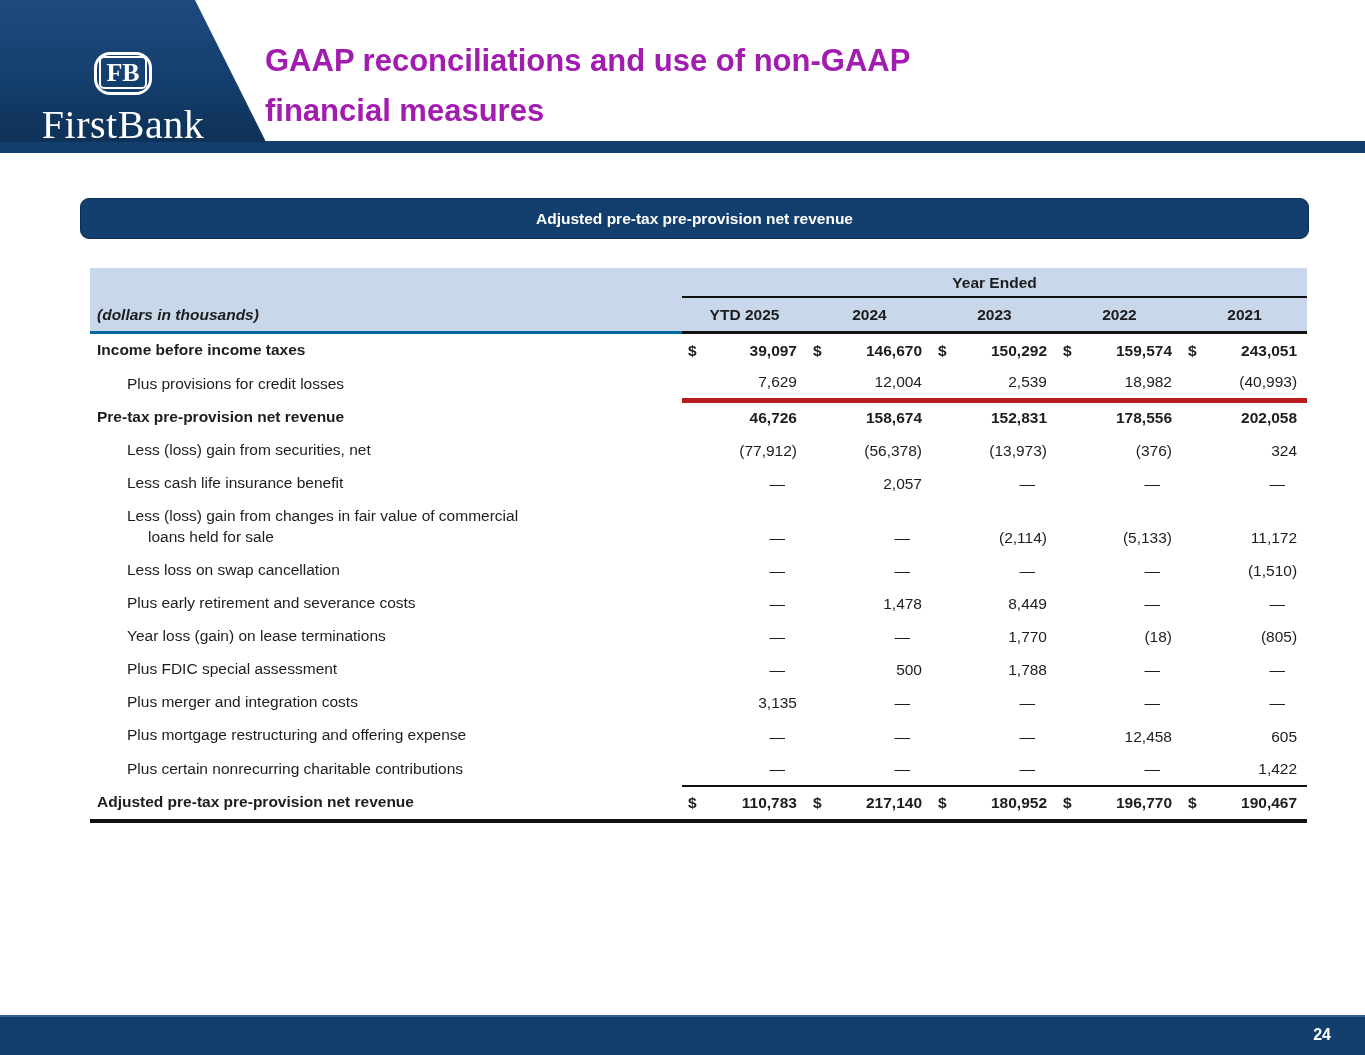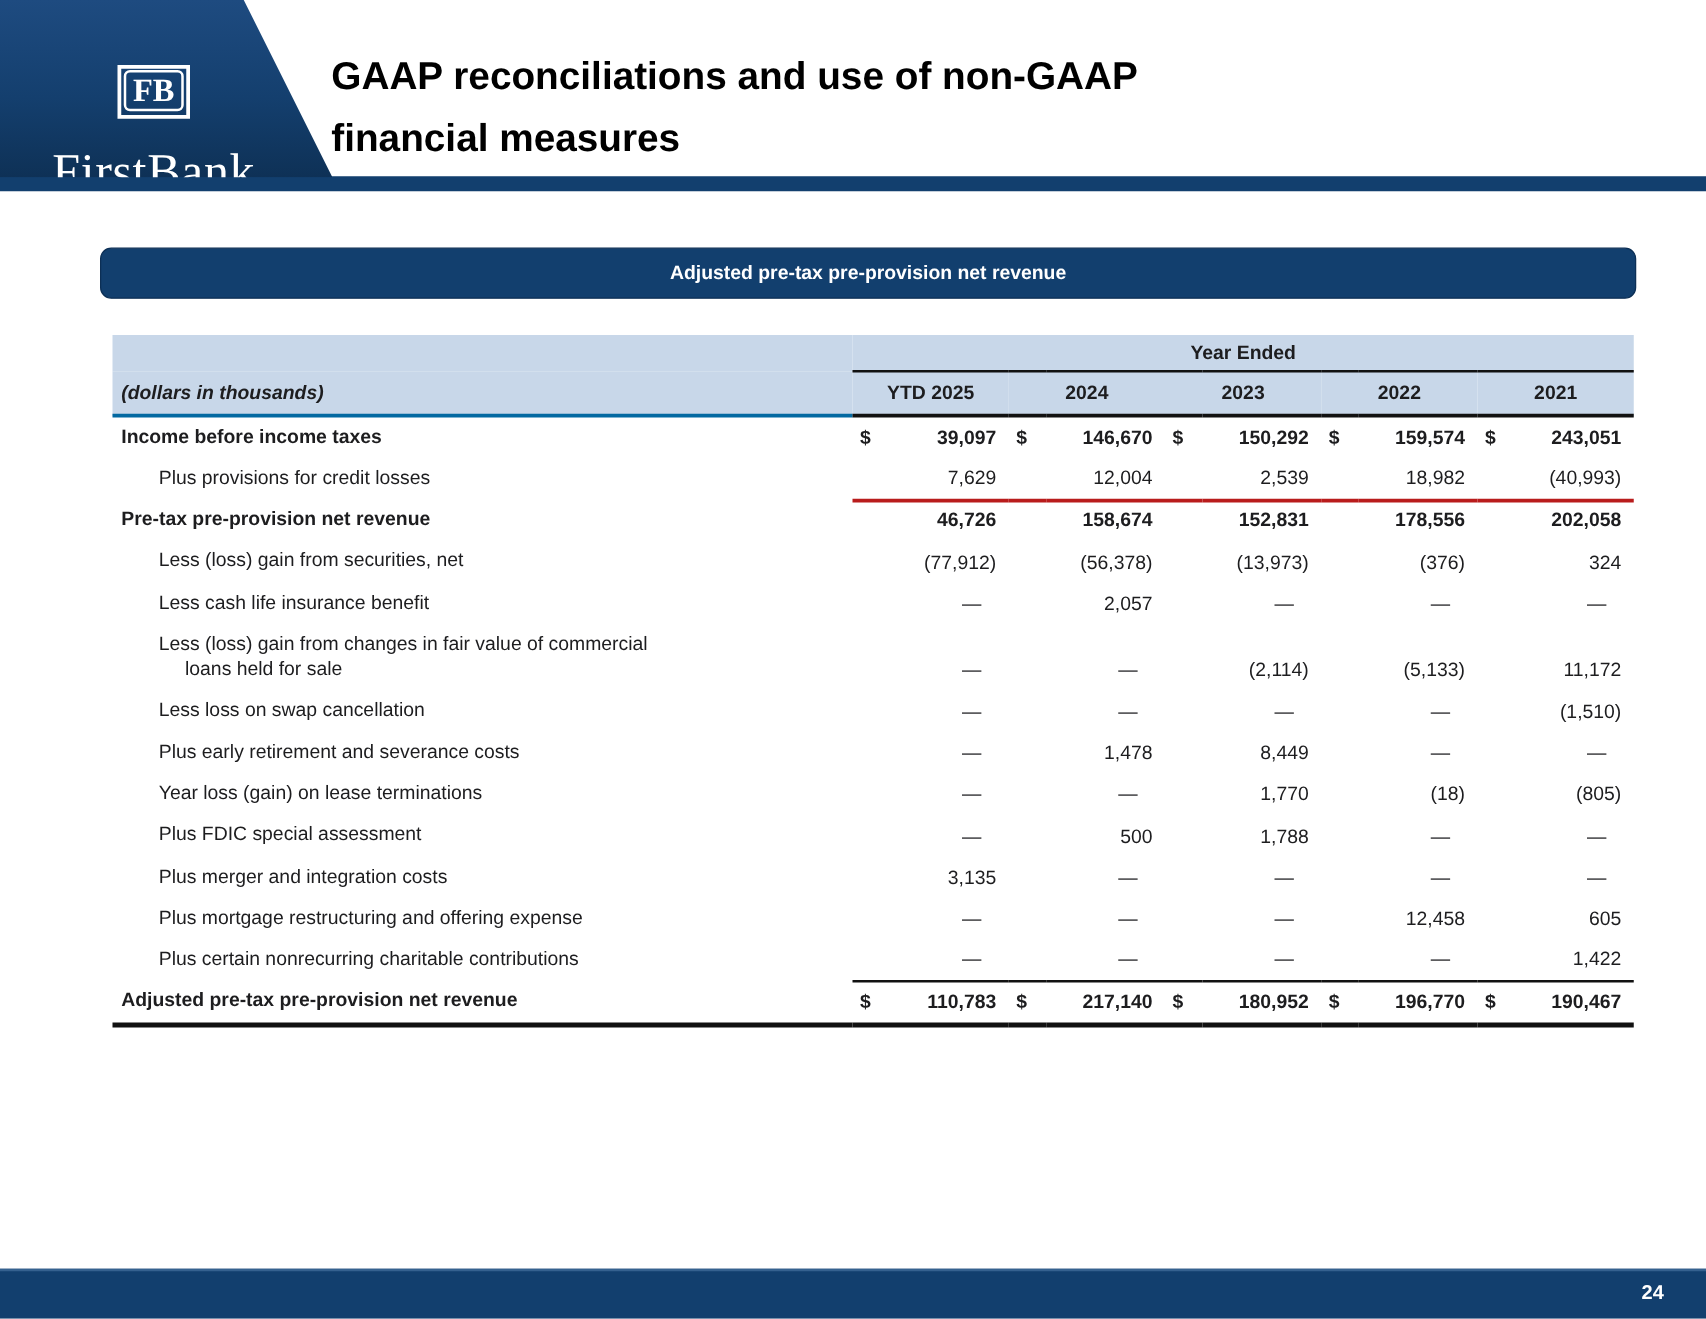--- a/index.html
+++ b/index.html
@@ -14,33 +14,33 @@
   
   .header { position:absolute; top:0; left:0; width:1365px; height:153px; background:#fff; }
   .header-strip { position:absolute; top:141px; left:0; width:100%; height:12px; background:#123f6e; }
   .logo-block {
     position:absolute; top:0; left:0; width:266px; height:142px;
     background:linear-gradient(180deg,#1e4b80 0%, #143f6e 55%, #0e3156 100%);
     clip-path:polygon(0 0, 195px 0, 100% 100%, 0 100%);
   }
   .logo-inner { position:absolute; top:52px; left:34px; width:178px; text-align:center; }
   .logo-emblem {
-    display:inline-block; border:3px solid #fff; border-radius:0; padding:2px;
+    display:inline-block; border:3px solid #fff; border-radius:16px; padding:2px;
   }
   .logo-emblem-inner {
     border:2px solid #fff; border-radius:5px; padding:0 5px;
     font-family:"Liberation Serif", serif; font-weight:bold; font-size:26px; color:#fff; line-height:1.25;
   }
   .logo-wordmark {
     font-family:"Liberation Serif", serif; color:#fff; font-size:40px; font-weight:normal;
-    letter-spacing:0.5px; margin-top:18px; white-space:nowrap;
+    letter-spacing:0.5px; margin-top:6px; white-space:nowrap;
   }
   .slide-title {
     position:absolute; top:36px; left:265px;
-    font-size:31px; font-weight:bold; color:#000000; line-height:50px;
+    font-size:31px; font-weight:bold; color:#a21caf; line-height:50px;
   }
 
   
   .banner {
     position:absolute; top:198px; left:80px; width:1229px; height:41px;
     background:#123f6e; border-radius:9px; border:1px solid #0c2f55;
     display:flex; align-items:center; justify-content:center;
     color:#fff; font-weight:bold; font-size:15.5px;
   }
 
@@ -72,21 +72,21 @@
   tbody td { vertical-align:bottom; padding-top:6px; padding-bottom:7px; }
   td.label { padding-left:7px; white-space:pre-wrap; line-height:1.3; }
   tr.indent td.label { padding-left:58px; text-indent:-21px;margin-top:35px; }
   tr.bold td.label, tr.bold td.dol, tr.bold td.val { font-weight:bold; }
   tr.bold td.label { font-weight:bold; }
   tr.boldlabel td.label { font-weight:bold; }
   td.dol { text-align:left; padding-left:6px; }
   td.val { text-align:right; padding-right:10px; }
   td.val.dash { padding-right:22px; }
 
-  tr.rule-thick td.dol, tr.rule-thick td.val { border-bottom:3px solid #b91c1c; }
+  tr.rule-thick td.dol, tr.rule-thick td.val { border-bottom:5px solid #b91c1c; }
   tr.rule-thin  td.dol, tr.rule-thin  td.val { border-bottom:2px solid #111; }
   tr.total td { border-bottom:4px solid #111; }
   tr.total td.label { font-weight:bold; }
 
   
   .footer {
     position:absolute; left:0; bottom:0; width:100%; height:40px;
     background:#123f6e; border-top:2px solid #35618f;
   }
   .page-num {

